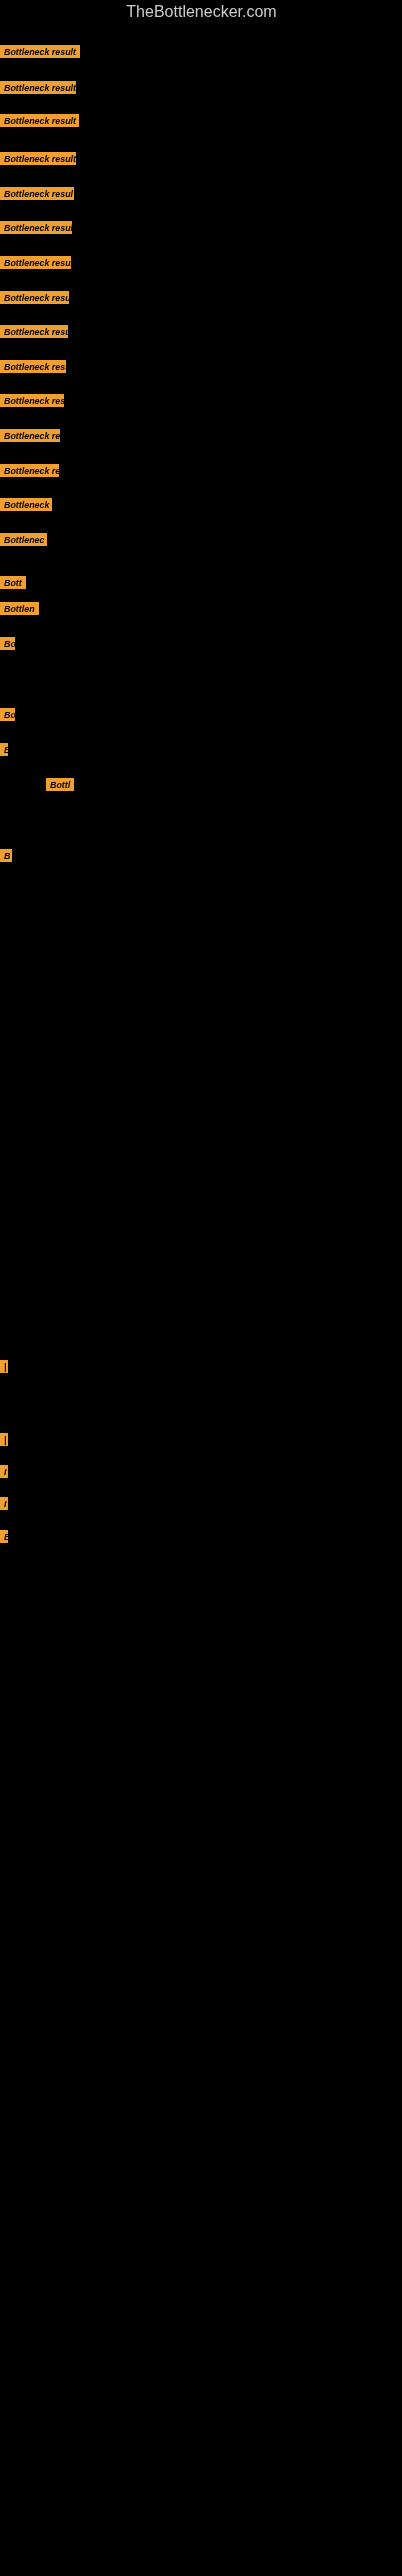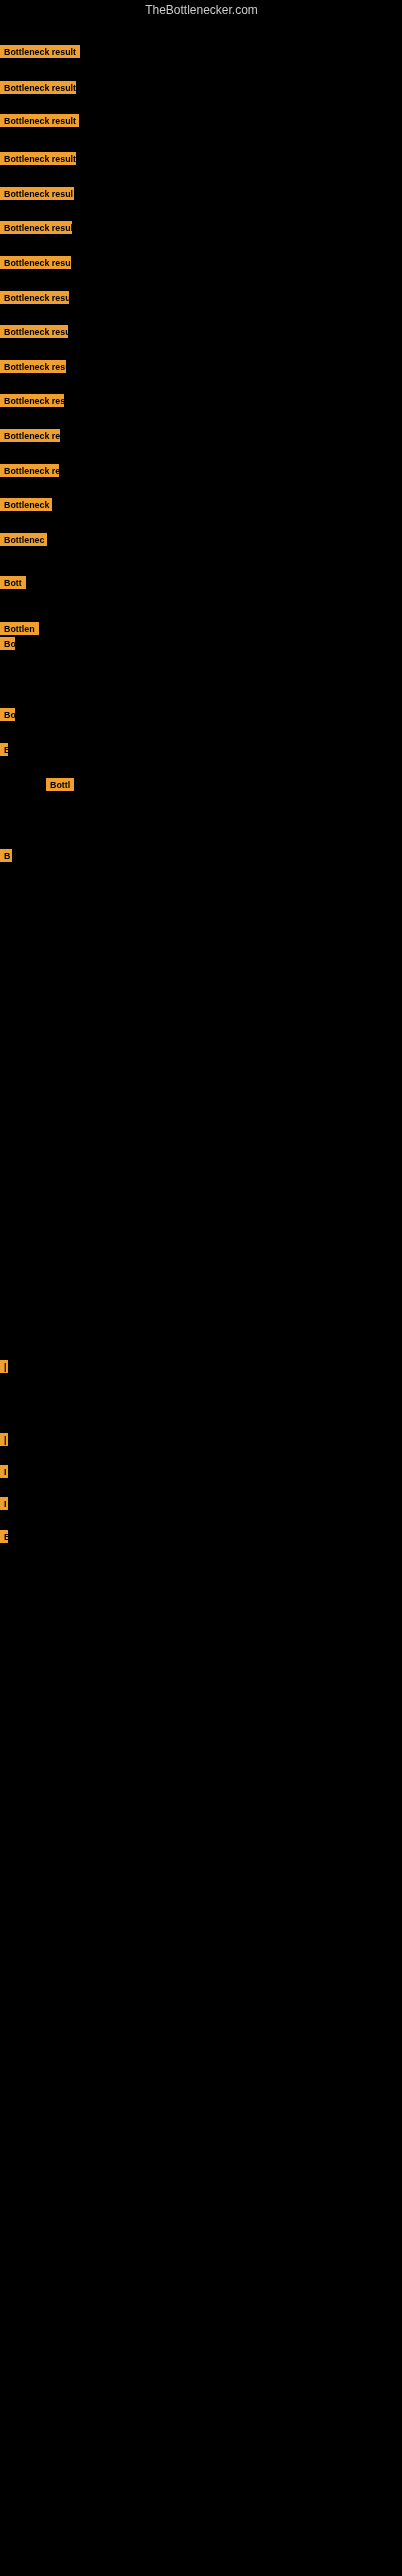--- a/index.html
+++ b/index.html
@@ -10,38 +10,39 @@
     body {
       background-color: #000000;
       width: 403px;
       min-height: 2576px;
       font-family: Arial, sans-serif;
       position: relative;
     }
     .site-title {
       text-align: center;
       color: #cccccc;
-      font-size: 12px;
+      font-size: 16px;
       padding: 3.2px 0;
       position: absolute;
       top: 0;
       left: 0;
       right: 0;
     }
     .bottleneck-badge {
       background-color: #f0a030;
       color: #000000;
       font-size: 8.9px;
       font-weight: bold;
       padding: 1.6px 4px;
       display: inline-block;
       position: absolute;
       left: 0;
       white-space: nowrap;
       overflow: hidden;
+      font-style: italic;
     }
   </style>
 </head>
 <body>
 
 <div class="site-title">TheBottlenecker.com</div>
 
 <div id="badges-container">
     <div class="bottleneck-badge" style="top: 45px; max-width: 81px;">Bottleneck result</div>
     <div class="bottleneck-badge" style="top: 81px; max-width: 76px;">Bottleneck result</div>
@@ -52,21 +53,21 @@
     <div class="bottleneck-badge" style="top: 256px; max-width: 71px;">Bottleneck result</div>
     <div class="bottleneck-badge" style="top: 291px; max-width: 69px;">Bottleneck resu</div>
     <div class="bottleneck-badge" style="top: 325px; max-width: 68px;">Bottleneck resu</div>
     <div class="bottleneck-badge" style="top: 360px; max-width: 66px;">Bottleneck resu</div>
     <div class="bottleneck-badge" style="top: 394px; max-width: 64px;">Bottleneck res</div>
     <div class="bottleneck-badge" style="top: 429px; max-width: 60px;">Bottleneck re</div>
     <div class="bottleneck-badge" style="top: 464px; max-width: 59px;">Bottleneck re</div>
     <div class="bottleneck-badge" style="top: 498px; max-width: 52px;">Bottleneck r</div>
     <div class="bottleneck-badge" style="top: 533px; max-width: 47px; text-align: right;">Bottlenec</div>
     <div class="bottleneck-badge" style="top: 568px; max-width: 29px; margin-top: 8px;">Bott</div>
-    <div class="bottleneck-badge" style="top: 622px; max-width: 44px;">Bottlen</div>
+    <div class="bottleneck-badge" style="top: 602px; max-width: 44px;">Bottlen</div>
     <div class="bottleneck-badge" style="top: 637px; max-width: 14.5px;">Bo</div>
     <div class="bottleneck-badge" style="top: 708px; max-width: 14.5px;">Bo</div>
     <div class="bottleneck-badge" style="top: 743px; max-width: 8px;">B</div>
     <div class="bottleneck-badge" style="top: 778px; max-width: 32px; margin-left: 46px;">Bottl</div>
     <div class="bottleneck-badge" style="top: 849px; max-width: 12px;">B</div>
     <div class="bottleneck-badge" style="top: 1360px; max-width: 4px;">|</div>
     <div class="bottleneck-badge" style="top: 1433px; max-width: 4px;">|</div>
     <div class="bottleneck-badge" style="top: 1465px; max-width: 6.4px;">I</div>
     <div class="bottleneck-badge" style="top: 1497px; max-width: 6.4px;">I</div>
     <div class="bottleneck-badge" style="top: 1530px; max-width: 6.4px;">B</div>

